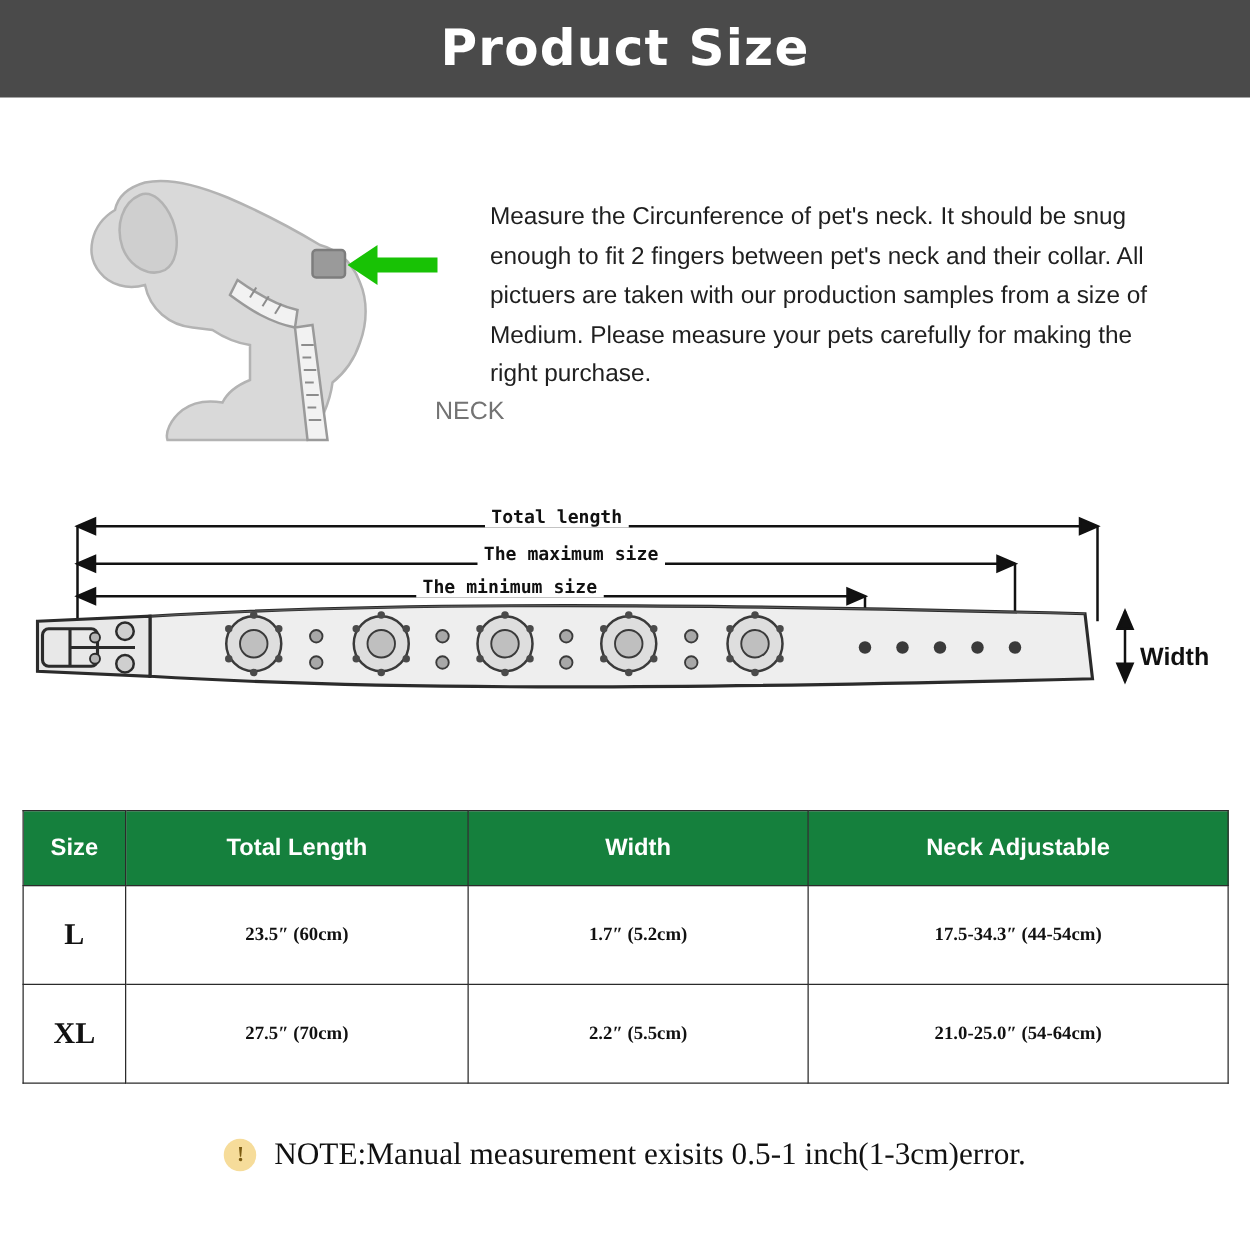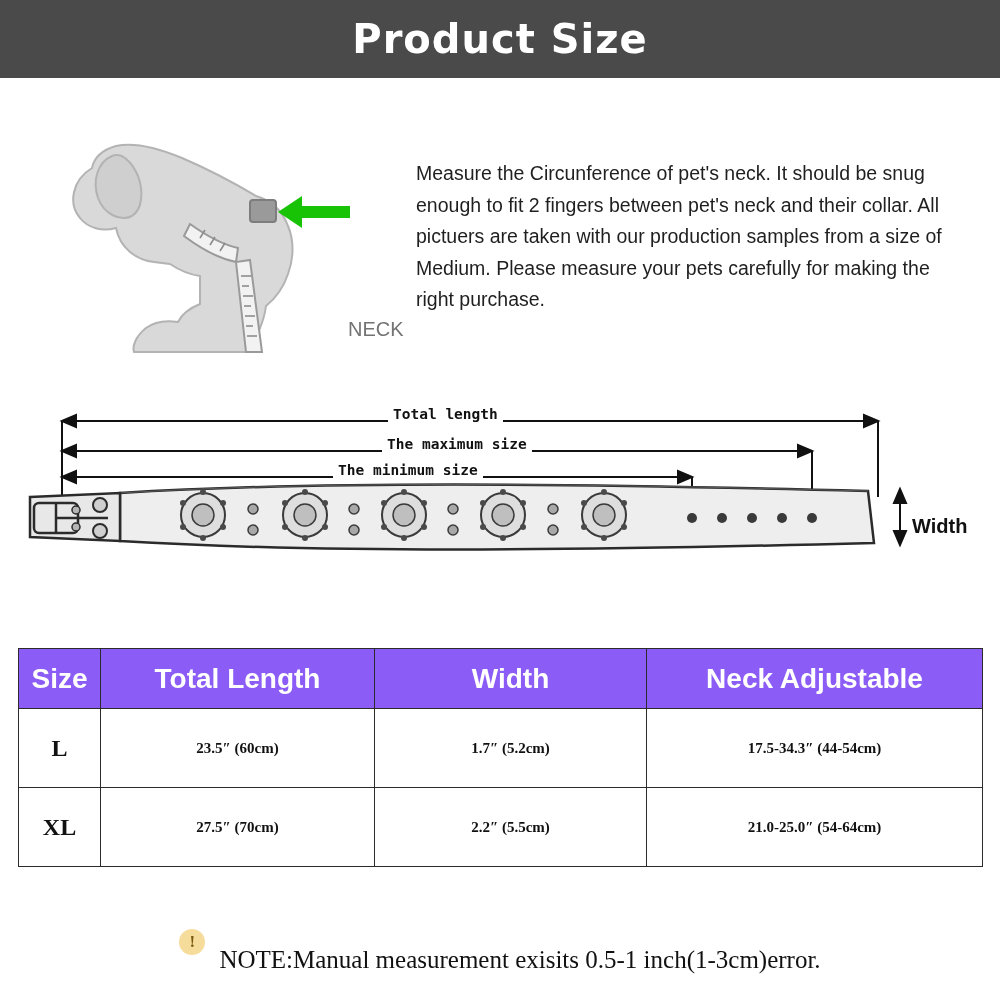--- a/index.html
+++ b/index.html
@@ -58,21 +58,21 @@
   .neck-label {
     position: absolute;
     left: 298px;
     top: 210px;
     font-size: 20px;
     color: #737373;
     font-family: "Liberation Sans", sans-serif;
   }
   .intro-text {
     position: absolute;
-    left: 416px;
+    left: 392px;
     top: 80px;
     width: 540px;
     font-size: 19.5px;
     line-height: 1.62;
     color: #1f1f1f;
     font-family: "Liberation Sans", sans-serif;
   }
 
   
   .diagram {
@@ -110,24 +110,24 @@
     width: 964px;
     border-collapse: collapse;
     table-layout: fixed;
   }
   .size-table th, .size-table td {
     border: 1px solid #2b2b2b;
     text-align: center;
     font-family: "Liberation Serif", serif;
   }
   .size-table thead th {
-    background: #8b5cf6;
+    background: #15803d;
     color: #ffffff;
     height: 57px;
-    font-size: 28px;
+    font-size: 19px;
     font-weight: bold;
     font-family: "Liberation Sans", sans-serif;
   }
   .size-table tbody td {
     height: 76px;
     font-size: 15px;
     background: #ffffff;
     color: #111;
     font-weight: bold;
   }
@@ -161,21 +161,20 @@
     display: flex;
     align-items: center;
     justify-content: center;
     margin-right: 14px;
     font-family: "Liberation Serif", serif;
   }
   .note-text {
     font-family: "Liberation Serif", serif;
     font-size: 25px;
     color: #111;
-    margin-top: 36px;
   }
 </style>
 </head>
 <body>
 
 <div class="page">
 
   <div class="header">
     <div class="header-title">Product Size</div>
   </div>

